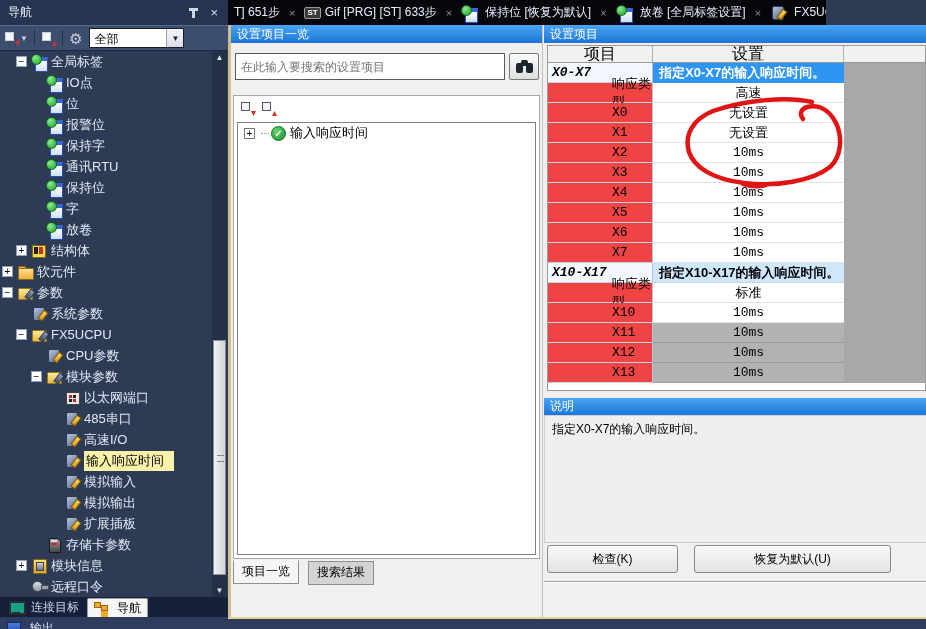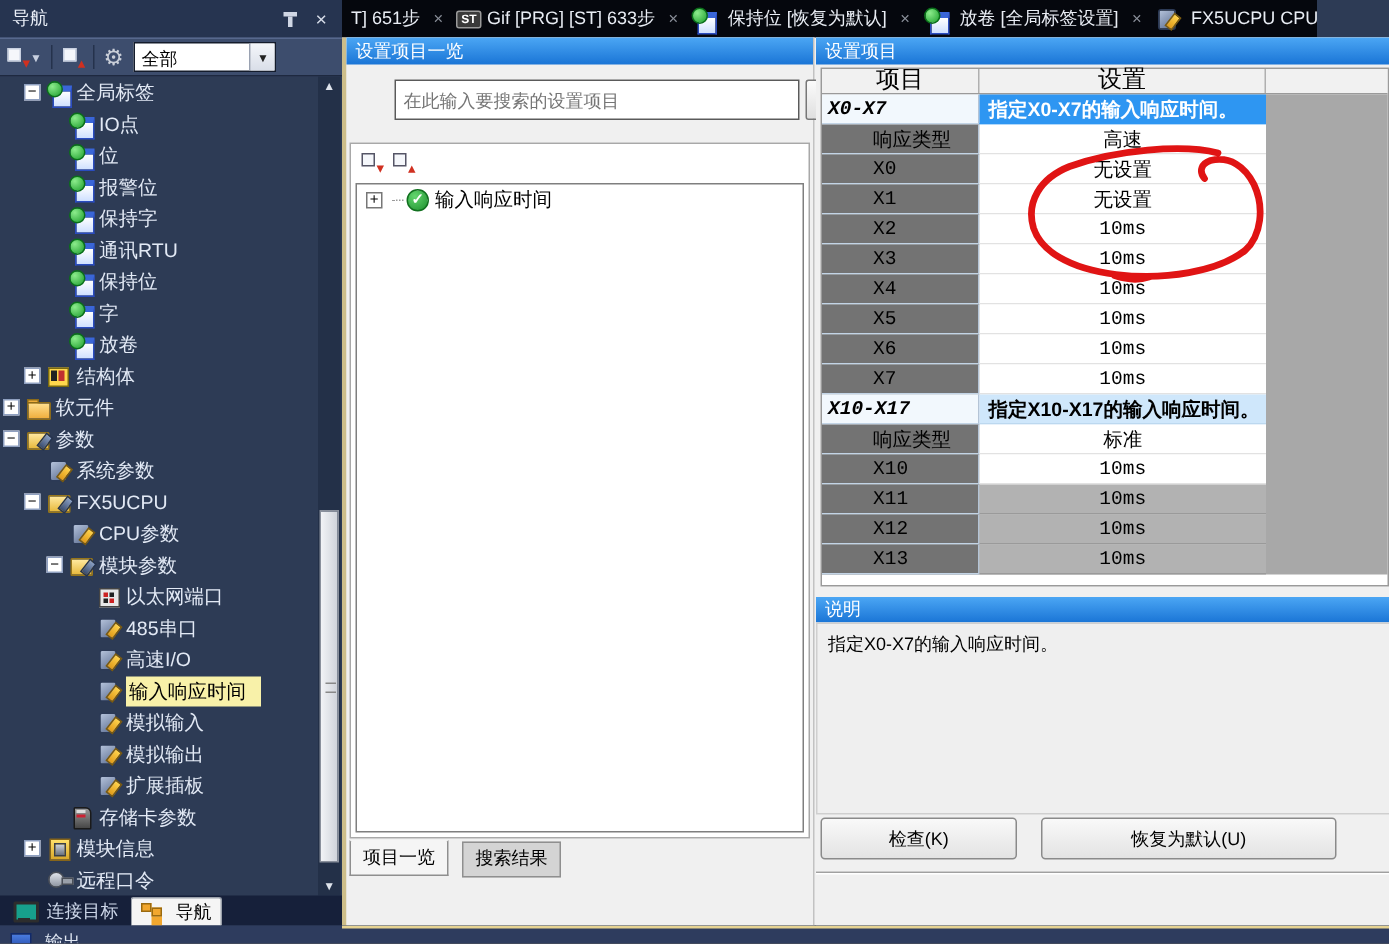--- a/index.html
+++ b/index.html
@@ -1,21 +1,21 @@
 <!DOCTYPE html>
 <html><head>
 <meta charset="utf-8">
 <style>
   * { box-sizing: border-box; margin: 0; padding: 0; }
   html,body { background:#1a2233; }
   body { font-family:"Liberation Sans", sans-serif; }
   .screen { position:relative; width:926px; height:629px; overflow:hidden; background:#2d3b55; }
 
   
-  .tabstrip { position:absolute; left:228px; top:0; width:650px; height:25px; background:#05070d;
+  .tabstrip { position:absolute; left:228px; top:0; width:598px; height:25px; background:#05070d;
               display:flex; align-items:center; color:#e9edf4; font-size:12px; white-space:nowrap; overflow:hidden; }
   .doctab { display:flex; align-items:center; gap:4px; padding:0 6px; height:25px; cursor:default; }
   .tabsep { color:#8a8f99; font-size:11px; padding:0 3px; }
   .stbadge { background:#3a3a3a; border:1px solid #9a9a9a; color:#fff; font-size:8px; font-weight:bold;
              padding:1px 2px; border-radius:2px; line-height:1; }
 
   
   .nav { position:absolute; left:0; top:0; width:228px; height:617px; background:#2d3b55; }
   .nav-title { position:absolute; left:0; top:0; width:228px; height:25px; background:#263450;
                color:#e9eef7; font-size:12px; display:flex; align-items:center; padding:0 8px; }
@@ -117,21 +117,21 @@
                 color:#dfe6f2; font-size:12px; }
 
   
   .content { position:absolute; left:228px; top:25px; width:698px; height:592px; background:#f0f0f0;
              border-left:3px solid #cdbe8a; }
   .bluebar { background:linear-gradient(180deg,#4ba6f4,#1a75d6); color:#fff; font-size:12px;
              height:18px; display:flex; align-items:center; padding:0 6px; }
 
   
   .mid { position:absolute; left:0; top:0; width:312px; height:592px; background:#f0f0f0; border-right:1px solid #c2c2c2; }
-  .search-row { position:absolute; left:4px; top:28px; width:304px; height:39px; display:flex; gap:4px;margin-left:28px; }
+  .search-row { position:absolute; left:4px; top:28px; width:304px; height:39px; display:flex; gap:4px; }
   .search-input { flex:1; height:27px; border:1px solid #5a5a5a; font-size:12px; padding:0 5px;
                   font-family:"Liberation Sans",sans-serif; color:#444; background:#fff; }
   .search-btn { width:30px; height:27px; background:linear-gradient(#fbfbfb,#dfdfdf); border:1px solid #777;
                 border-radius:2px; display:flex; align-items:center; justify-content:center; }
   .binoc { position:relative; width:17px; height:13px; }
   .binoc::before { content:""; position:absolute; left:0; top:3px; width:7px; height:10px; background:#1c2430;
                    border-radius:2px; box-shadow:10px 0 0 #1c2430; }
   .binoc::after { content:""; position:absolute; left:5px; top:0; width:7px; height:6px; background:#1c2430; border-radius:2px; }
   .ml-box { position:absolute; left:2px; top:70px; width:307px; height:464px; background:#fff; border:1px solid #a8a8a8; }
   .ml-toolbar { display:flex; gap:6px; padding:5px 6px 4px 6px; }
@@ -150,22 +150,22 @@
 
   
   .right { position:absolute; left:313px; top:0; width:385px; height:592px; background:#f0f0f0; }
   .tablewrap { position:absolute; left:3px; top:20px; width:379px; height:346px; background:#fff; border:1px solid #9a9a9a; }
   .thead { display:flex; height:17px; background:#f1f1f1; border-bottom:1px solid #9a9a9a; font-size:16px; }
   .thead .h1 { width:105px; text-align:center; line-height:16px; border-right:1px solid #b0b0b0; }
   .thead .h2 { width:191px; text-align:center; line-height:16px; border-right:1px solid #b0b0b0; }
   .thead .h3 { flex:1; }
   .grayfill { position:absolute; left:296px; top:17px; right:0; height:320px; background:#a8a8a8; }
   .trow { display:flex; height:20px; width:296px; font-size:13px; }
-  .tc-item { width:105px; background:#737373; border-right:1px solid #b4c4d6; border-bottom:1px solid #c2d4e6;
-             padding-left:34px; display:flex; align-items:center; font-family:"Liberation Mono",monospace; }
+  .tc-item { width:105px; background:#ef4444; border-right:1px solid #b4c4d6; border-bottom:1px solid #c2d4e6;
+             padding-left:64px; display:flex; align-items:center; font-family:"Liberation Mono",monospace; }
   .tc-val { width:191px; background:#fff; border-bottom:1px solid #e2e2e2; display:flex; align-items:center;
             justify-content:center; font-family:"Liberation Mono",monospace; }
   .trow.group .tc-item { background:#f2f8fd; padding-left:4px; font-weight:bold; font-style:italic; }
   .trow.group .tc-val { justify-content:flex-start; padding-left:6px; font-weight:bold;
                         font-family:"Liberation Sans",sans-serif; }
   .trow.gsel .tc-val { background:#2e96f2; color:#fff; border-bottom:1px solid #2e96f2; }
   .trow.g2 .tc-val { background:#cfe7fb; color:#000; border-bottom:1px solid #bcd8ef; }
   .v-blue { color:#000000; }
   .v-black { color:#000; }
   .trow.dis .tc-val { background:#b2b2b2; color:#000; border-bottom:1px solid #9a9a9a; }

